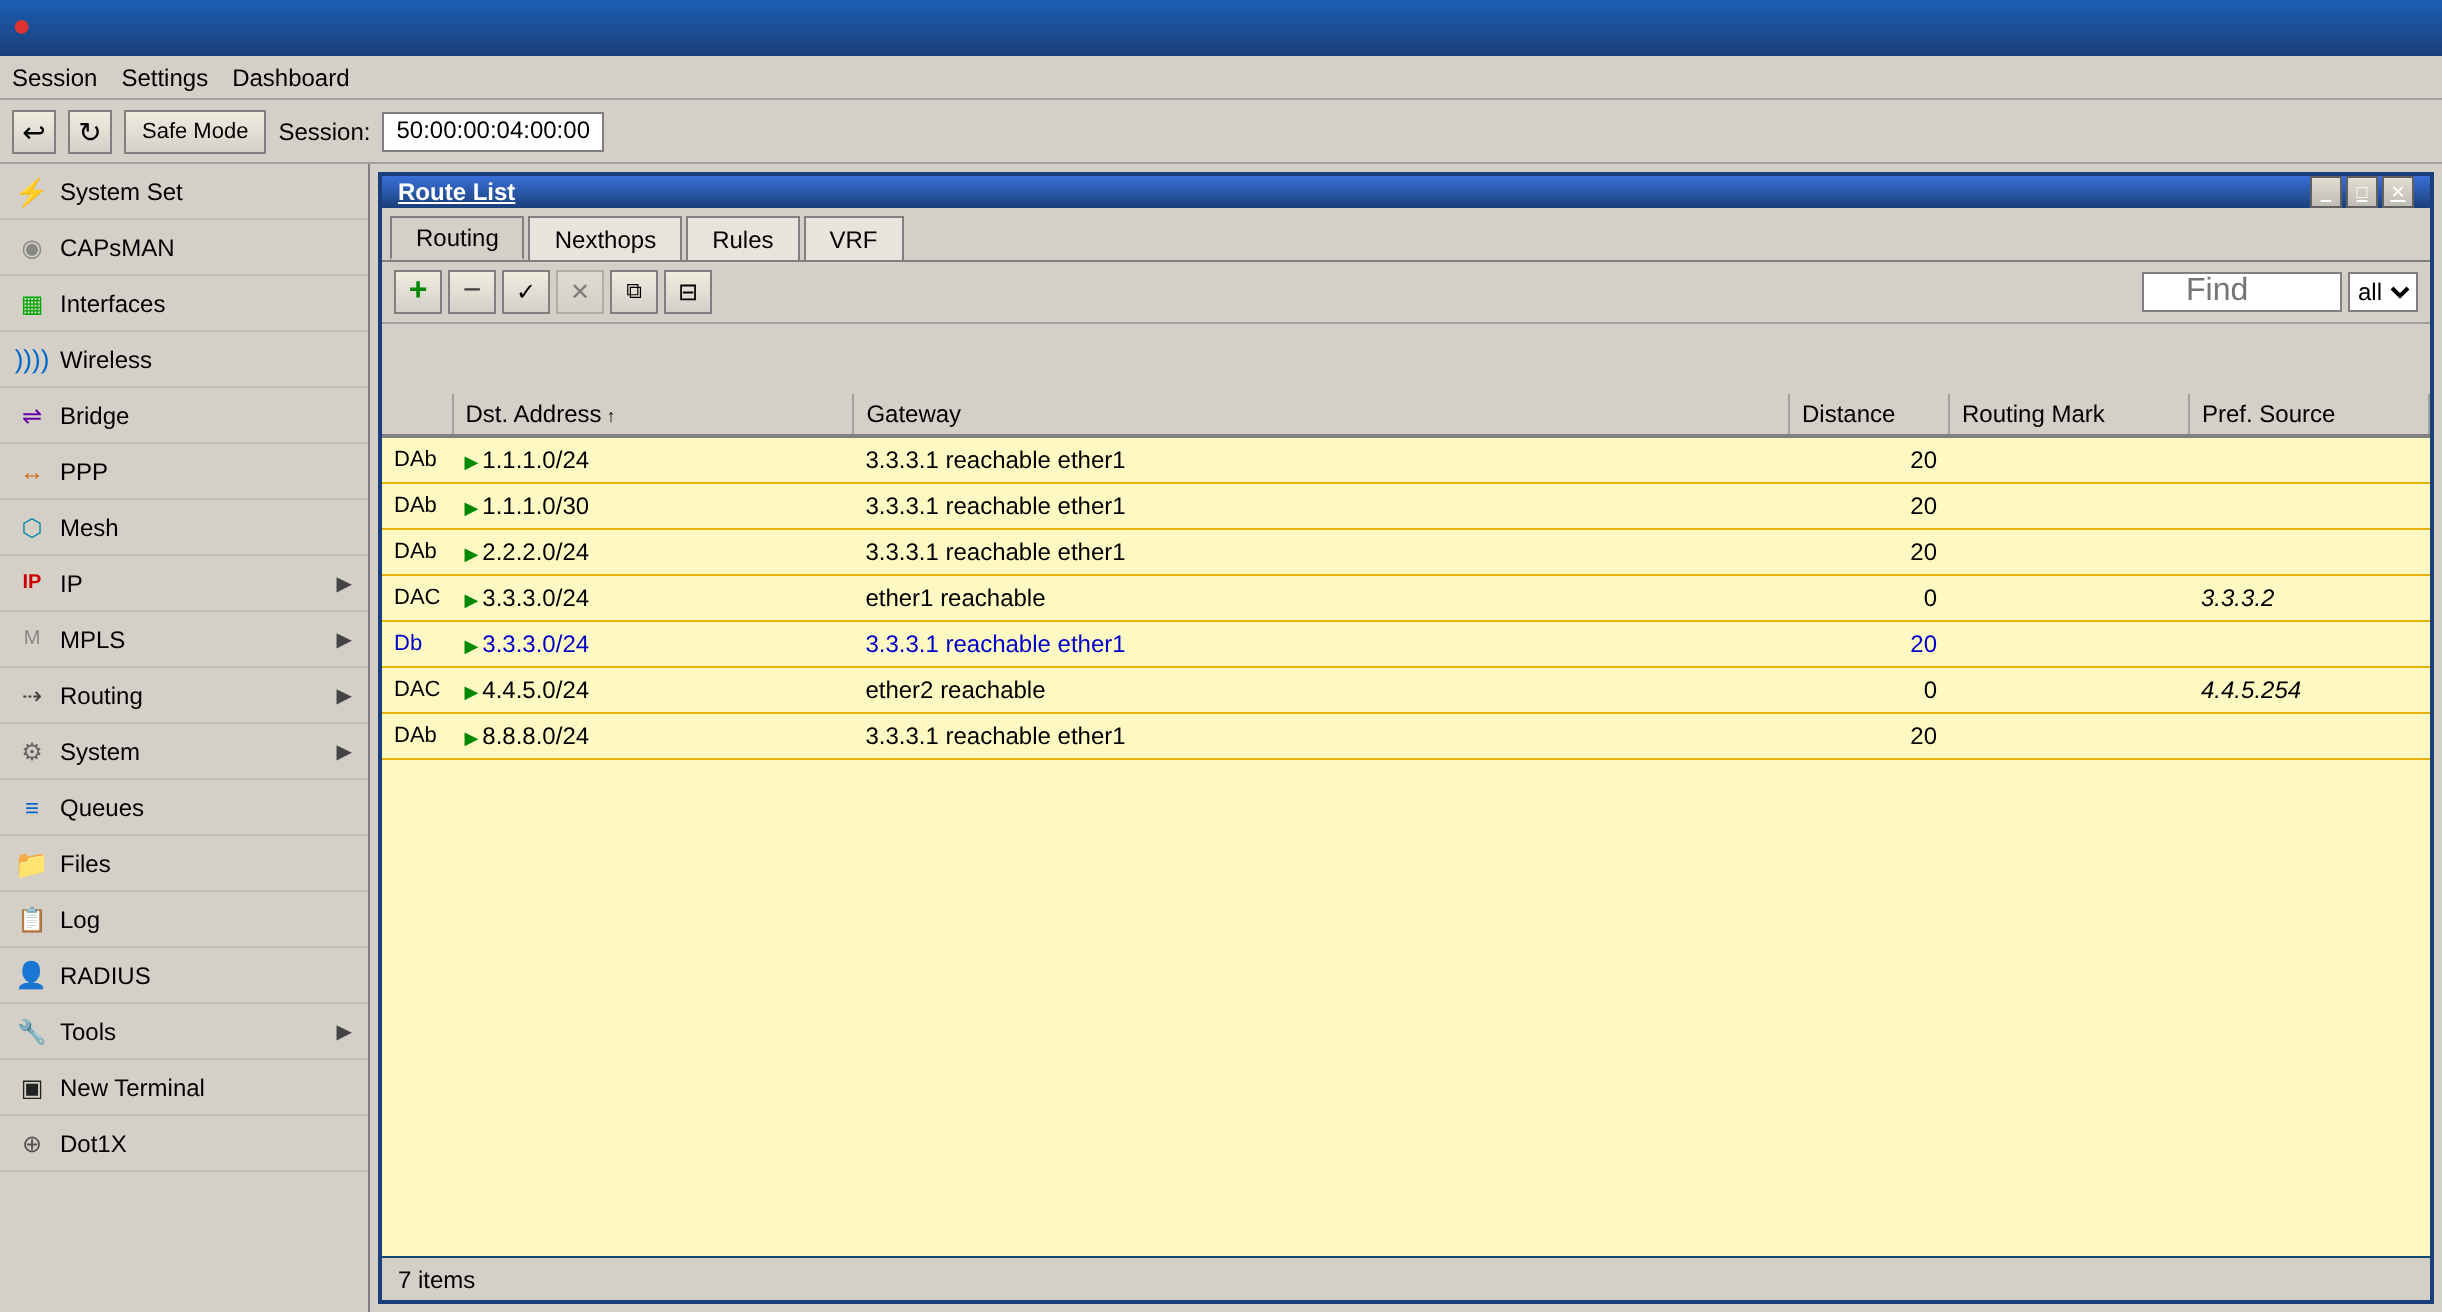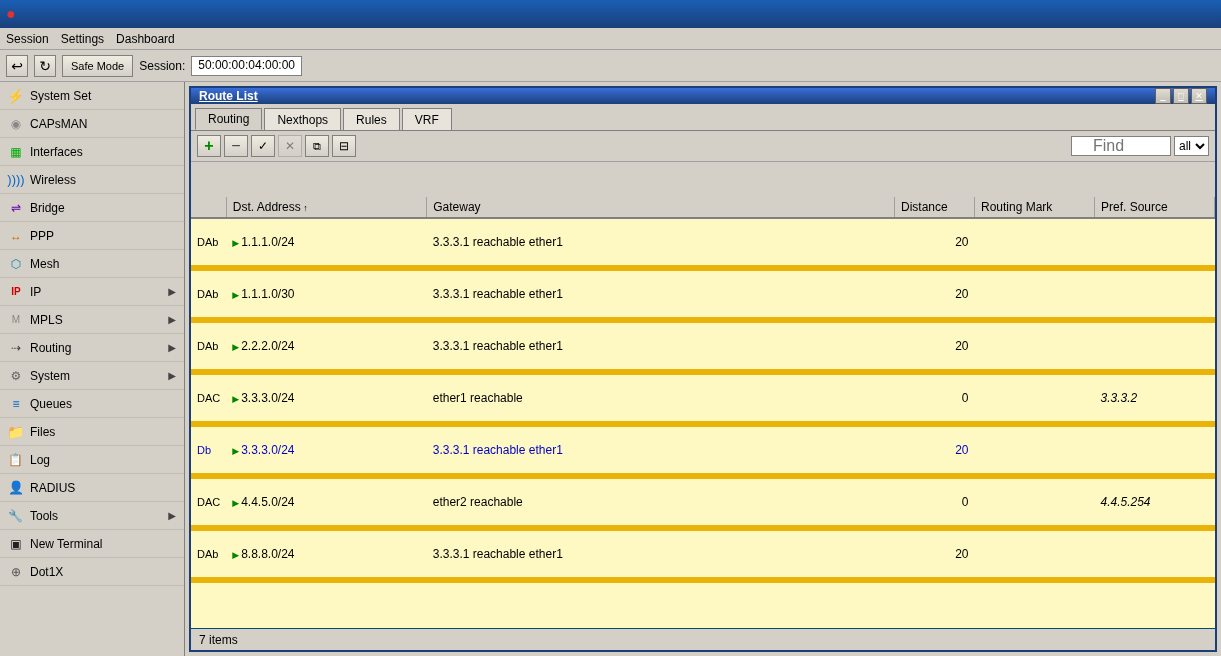--- a/index.html
+++ b/index.html
@@ -208,22 +208,22 @@
       text-align: left;
       padding: 3px 6px;
       border-right: 1px solid #a0a0a0;
       font-weight: normal;
       font-size: 12px;
       white-space: nowrap;
       cursor: pointer;
     }
     .th-sort::after { content: ' ↑'; font-size: 9px; }
     td {
-      padding: 16px 6px;
-      border-bottom: 6px solid #eab308;
+      padding: 4px 6px;
+      border-bottom: 1px solid #eab308;
       white-space: nowrap;
     }
     .row-highlight td { color: #0000cc; }
     .row-normal td { color: #000000; }
     .flag-cell { width: 35px; font-size: 11px; color: #555; }
     .dst-cell { min-width: 120px; }
     .gw-cell { min-width: 280px; }
     .dist-cell { width: 80px; text-align: right; }
     .rm-cell { width: 120px; }
     .ps-cell { width: 120px; font-style: italic; }

